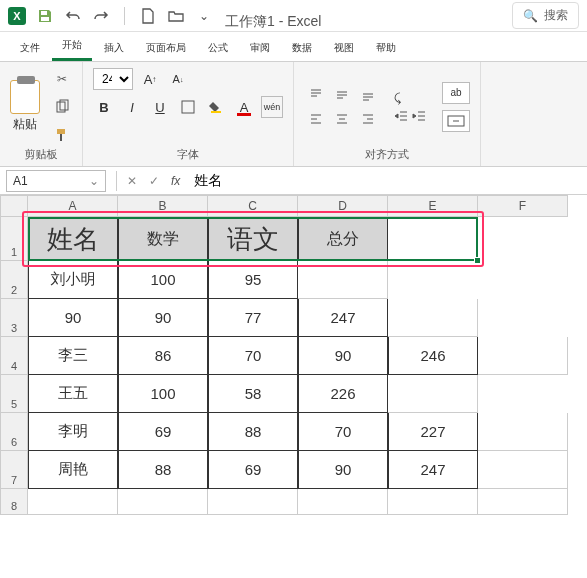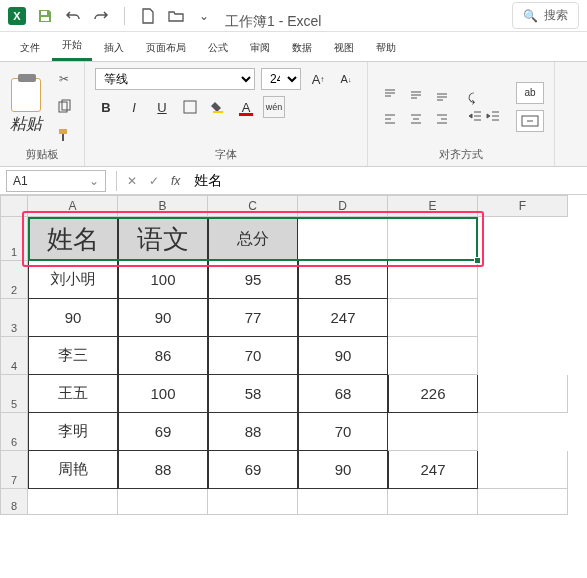--- a/index.html
+++ b/index.html
@@ -140,21 +140,21 @@
   <div class="tab">数据</div>
   <div class="tab">视图</div>
   <div class="tab">帮助</div>
 </div>
 
 <div class="ribbon">
   <div class="group">
     <div class="group-body">
       <div class="paste-col">
         <div class="paste-icon"></div>
-        <div style="font-size:16px;font-style:italic;">粘贴</div>
+        <div style="font-size:12px;">粘贴</div>
       </div>
       <div class="small-btns">
         <div class="small-btn">✂</div>
         <div class="small-btn">
             <svg width="16" height="16" viewBox="0 0 16 16">
               <rect x="3" y="3" width="8" height="10" fill="none" stroke="#555"></rect>
               <rect x="6" y="1" width="8" height="10" fill="none" stroke="#555"></rect>
             </svg>
           </div>
         <div class="small-btn">
@@ -164,21 +164,20 @@
             </svg>
           </div>
       </div>
     </div>
     <div class="group-label">剪贴板</div>
   </div>
 
   <div class="group" style="flex:0 0 auto;">
     <div style="display:flex; flex-direction:column;">
       <div class="font-top">
-        <select class="font-select"><option>等线</option></select>
         <select class="size-select"><option>24</option></select>
         <div class="ab-btn" style="font-size:13px;">A<sup style="font-size:8px;">↑</sup></div>
         <div class="ab-btn" style="font-size:11px;">A<sup style="font-size:7px;">↓</sup></div>
       </div>
       <div class="font-bottom">
         <div class="fb bold">B</div>
         <div class="fb italic">I</div>
         <div class="fb under">U</div>
         <div class="fb">
             <svg width="14" height="14" viewBox="0 0 14 14">
@@ -316,64 +315,65 @@
     <div class="ch chB">B</div>
     <div class="ch chC">C</div>
     <div class="ch chD">D</div>
     <div class="ch chE">E</div>
     <div class="ch chF">F</div>
   </div>
 
   <div class="row r1">
     <div class="rh">1</div>
     <div class="cell hdr-cell big w90">姓名</div>
+    <div class="cell hdr-cell w90">数学</div>
     <div class="cell hdr-cell big w90">语文</div>
     <div class="cell hdr-cell w90">总分</div>
     <div class="cell w90" style="height:44px;"></div>
   </div>
 
   <div class="row data-row">
     <div class="rh">2</div>
     <div class="cell data-cell w90">刘小明</div>
     <div class="cell data-cell w90">100</div>
     <div class="cell data-cell w90">95</div>
-    <div class="cell data-cell w90">85</div>
     <div class="cell w90" style="height:38px;"></div>
   </div>
   <div class="row data-row">
     <div class="rh">3</div>
     <div class="cell data-cell w90">90</div>
     <div class="cell data-cell w90">90</div>
     <div class="cell data-cell w90">77</div>
     <div class="cell data-cell w90">247</div>
     <div class="cell w90" style="height:38px;"></div>
   </div>
   <div class="row data-row">
     <div class="rh">4</div>
     <div class="cell data-cell w90">李三</div>
     <div class="cell data-cell w90">86</div>
     <div class="cell data-cell w90">70</div>
     <div class="cell data-cell w90">90</div>
+    <div class="cell data-cell w90">246</div>
     <div class="cell w90" style="height:38px;"></div>
   </div>
   <div class="row data-row">
     <div class="rh">5</div>
     <div class="cell data-cell w90">王五</div>
     <div class="cell data-cell w90">100</div>
     <div class="cell data-cell w90">58</div>
-    <div class="cell data-cell w90">68</div>
     <div class="cell data-cell w90">226</div>
     <div class="cell w90" style="height:38px;"></div>
   </div>
   <div class="row data-row">
     <div class="rh">6</div>
     <div class="cell data-cell w90">李明</div>
     <div class="cell data-cell w90">69</div>
     <div class="cell data-cell w90">88</div>
     <div class="cell data-cell w90">70</div>
+    <div class="cell data-cell w90">227</div>
     <div class="cell w90" style="height:38px;"></div>
   </div>
   <div class="row data-row">
     <div class="rh">7</div>
     <div class="cell data-cell w90">周艳</div>
     <div class="cell data-cell w90">88</div>
     <div class="cell data-cell w90">69</div>
     <div class="cell data-cell w90">90</div>
     <div class="cell data-cell w90">247</div>
     <div class="cell w90" style="height:38px;"></div>

